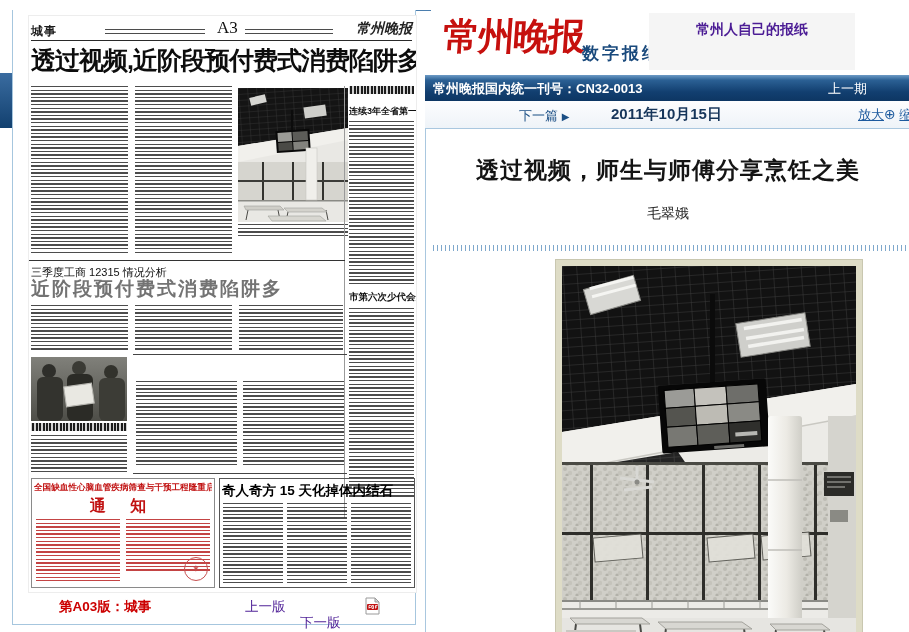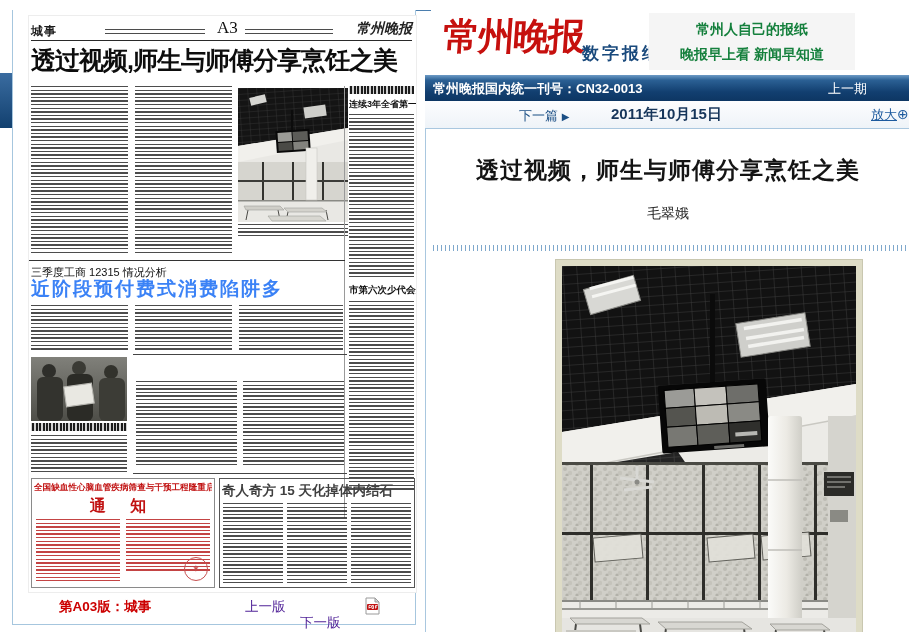--- a/index.html
+++ b/index.html
@@ -28,58 +28,58 @@
   .np-section{left:0;top:5px;font-size:12px;font-weight:bold;color:#1c1c1c;letter-spacing:1px;}
   .np-meta1{left:74px;top:11px;width:100px;height:7px;}
   .np-a3{left:186px;top:0px;font-family:"Liberation Serif","DejaVu Serif",serif;font-size:17px;color:#111;}
   .np-meta2{left:214px;top:11px;width:88px;height:7px;}
   .np-mast{right:0;top:2px;font-family:"Liberation Serif","DejaVu Serif",serif;font-style:italic;font-weight:bold;font-size:14px;color:#222;}
   .np-headline{left:2px;top:28px;width:383px;font-size:25px;font-weight:bold;color:#0d0d0d;letter-spacing:-1px;white-space:nowrap;}
   .col{top:70px;height:168px;}
   .vrule{left:315px;top:70px;width:1px;height:432px;background:#9a9a9a;}
   .np-sidebar{left:320px;top:70px;width:65px;}
   .sb-kicker{width:65px;height:8px;}
-  .sb-h1{font-size:9px;font-weight:bold;color:#111;margin:4px 0 3px 0;white-space:nowrap;}
+  .sb-h1{font-size:9px;font-weight:bold;color:#111;margin:11px 0 3px 0;white-space:nowrap;}
   .sb-h2{font-size:9.5px;font-weight:bold;color:#111;text-align:center;margin:6px 0 4px 0;white-space:nowrap;}
   .mid-story{left:0;top:244px;width:316px;height:92px;border-top:1px solid #333;}
   .mid-kicker{left:2px;top:4px;font-size:11px;color:#111;}
-  .mid-headline{left:2px;top:15px;font-size:19px;font-weight:bold;letter-spacing:2px;color:#3b82f6;white-space:nowrap;}
+  .mid-headline{left:2px;top:15px;font-size:19px;font-weight:bold;letter-spacing:2px;color:#737373;white-space:nowrap;}
   .mid-col{top:44px;height:46px;}
   .row5-photo{left:2px;top:341px;width:96px;height:64px;}
   .row5-cap{left:2px;top:407px;width:96px;height:8px;}
   .row5-tx{left:2px;top:419px;width:96px;height:38px;}
   .box-story{left:104px;top:338px;width:214px;height:118px;border-top:1px solid #444;border-bottom:1px solid #444;}
   .box-h{font-size:14px;font-weight:bold;color:#0d0d0d;text-align:center;margin-top:4px;letter-spacing:1px;white-space:nowrap;}
   .ad-red{left:2px;top:462px;width:182px;height:108px;border:1px solid #8a8a8a;}
   .ad-red-title{margin:3px 2px 0 2px;font-size:8.6px;font-weight:bold;color:#c11212;white-space:nowrap;overflow:hidden;}
   .ad-red-notice{text-align:center;font-size:16px;font-weight:bold;color:#c11212;letter-spacing:10px;margin-top:2px;}
   .seal{position:absolute;right:6px;bottom:6px;width:22px;height:22px;border:1.5px solid #c65050;border-radius:50%;
         color:#c65050;font-size:10px;line-height:22px;text-align:center;}
   .ad-black{left:190px;top:462px;width:194px;height:108px;border:1px solid #555;}
-  .ad-black-title{margin:3px 2px 2px 2px;font-size:13.5px;font-weight:bold;color:#404040;white-space:nowrap;overflow:hidden;letter-spacing:0;}
+  .ad-black-title{margin:3px 2px 2px 2px;font-size:13.5px;font-weight:bold;color:#000000;white-space:nowrap;overflow:hidden;letter-spacing:0;}
   .np-footer{left:0;bottom:5px;width:400px;height:24px;}
   .ed-label{left:46px;top:3px;font-size:13.5px;font-weight:bold;color:#cc0000;}
   .pg-link{top:3px;font-size:13.5px;color:#4c1d95;cursor:pointer;}
   .pdf-ico{left:352px;top:2px;cursor:pointer;}
 
   
   .rp-logo{left:443px;top:12px;font-family:"DejaVu Serif","Liberation Serif",serif;font-weight:bold;
            font-size:37px;color:#c6100e;transform:skewX(-4deg);letter-spacing:-2px;}
   .rp-digital{left:582px;top:42px;font-size:17px;font-weight:bold;color:#19497c;letter-spacing:3px;}
   .rp-slogan{left:649px;top:13px;width:206px;height:57px;background:#f5f5f5;text-align:center;
-             font-size:14px;font-weight:bold;color:#15803d;line-height:25px;padding-top:4px;box-sizing:border-box;}
+             font-size:14px;font-weight:bold;color:#4c1d95;line-height:25px;padding-top:4px;box-sizing:border-box;}
   .issn-bar{left:425px;top:75px;width:484px;height:26px;color:#fff;
             background:linear-gradient(180deg,#6d9bc6 0,#2b6094 20%,#123f70 65%,#0d3663 100%);}
   .issn-text{left:8px;top:5px;font-size:13px;font-weight:bold;}
   .prev-issue{right:42px;top:5px;font-size:13px;cursor:pointer;}
   .nav-row{left:425px;top:101px;width:484px;height:27px;background:linear-gradient(180deg,#fdfdfe,#eef3f8);}
   .next-art{left:86px;top:6px;font-size:13px;color:#1b4f85;cursor:pointer;margin-left:8px;}
   .nav-date{left:186px;top:4px;font-size:15px;font-weight:bold;color:#16355a;}
   .zoom-links{left:433px;top:5px;font-size:13px;color:#1d5a9e;white-space:nowrap;}
-  .zoom-links .lnk{text-decoration:underline;cursor:pointer;margin-left:13px;}
+  .zoom-links .lnk{text-decoration:underline;cursor:pointer;}
   .content-box{left:425px;top:128px;width:530px;height:520px;border:1px solid #a9c7df;background:#fff;}
   .art-title{left:0;top:26px;width:484px;text-align:center;font-size:23px;font-weight:bold;color:#141414;letter-spacing:1px;}
   .art-author{left:0;top:76px;width:484px;text-align:center;font-size:14px;color:#2a2a2a;}
   .dotted{left:7px;top:116px;width:513px;height:6px;
           background:repeating-linear-gradient(90deg,#7fa8cc 0 1.2px,transparent 1.2px 4px);}
   .photo-frame{left:129px;top:130px;width:294px;height:392px;background:#dedcc6;border:1px solid #c9c7b0;padding:6px;}
 </style>
 </head>
 <body>
 
@@ -91,21 +91,21 @@
   <div class="abs np-page">
 
     <div class="abs np-head">
       <span class="abs np-section">城事</span>
       <span class="abs tx np-meta1"></span>
       <span class="abs np-a3">A3</span>
       <span class="abs tx np-meta2"></span>
       <span class="abs np-mast">常州晚报</span>
     </div>
 
-    <div class="abs np-headline">透过视频,师生与师傅分享烹饪之美</div>
+    <div class="abs np-headline">透过视频,近阶段预付费式消费陷阱多</div>
 
     <div class="abs tx col" style="left:2px;width:97px;"></div>
     <div class="abs tx col" style="left:106px;width:97px;"></div>
 
     <div class="abs" style="left:209px;top:72px;width:110px;height:134px;">
       <svg width="110" height="134" viewBox="0 0 110 134">
         <defs>
           <pattern id="gridS" width="9" height="6" patternUnits="userSpaceOnUse" patternTransform="rotate(-4)">
             <rect width="9" height="6" fill="#141414"></rect>
             <path d="M0 0 H9 M0 0 V6" stroke="#3a3a3a" stroke-width="0.8" fill="none"></path>
@@ -211,21 +211,20 @@
         <path d="M4,8.5 v3 M4,8.5 h1.5 a1 1 0 0 1 0 2 h-1.5 M7,8.5 h1.5 v3 h-1.5 z M10.5,8.5 h2 M10.5,8.5 v3 M10.5,10 h1.5" stroke="#fff" stroke-width="0.8" fill="none"></path>
       </svg>
     </span>
   </div>
 </div>
 
 <div class="abs rp-logo">常州晚报</div>
 <div class="abs rp-digital">数字报纸</div>
 <div class="abs rp-slogan">
   <div>常州人自己的报纸</div>
-  <div>晚报早上看 新闻早知道</div>
 </div>
 
 <div class="abs issn-bar">
   <span class="abs issn-text">常州晚报国内统一刊号：CN32-0013</span>
   <span class="abs prev-issue">上一期</span>
 </div>
 
 <div class="abs nav-row">
   <span class="abs next-art"><span>下一篇</span> <span style="font-size:10px;">▶</span></span>
   <span class="abs nav-date">2011年10月15日</span>

